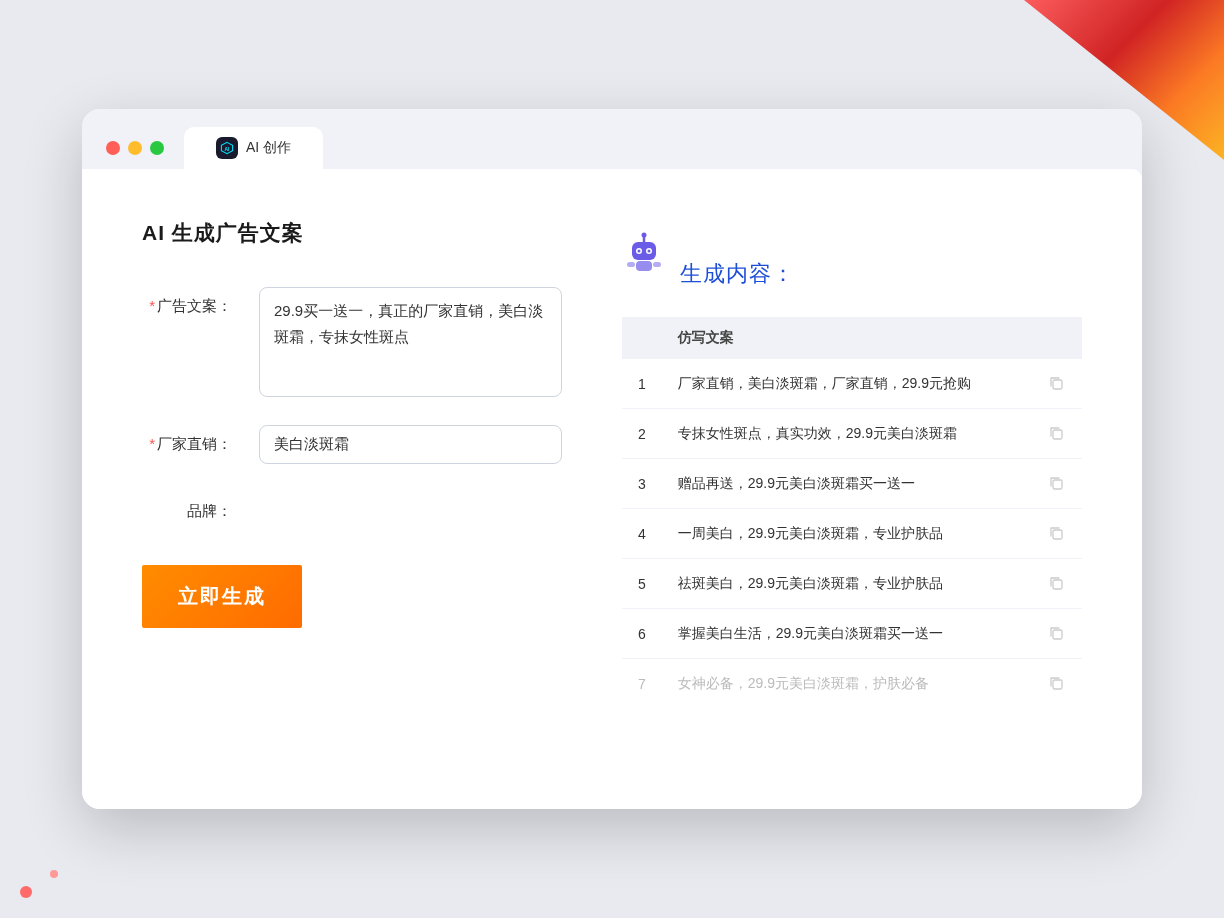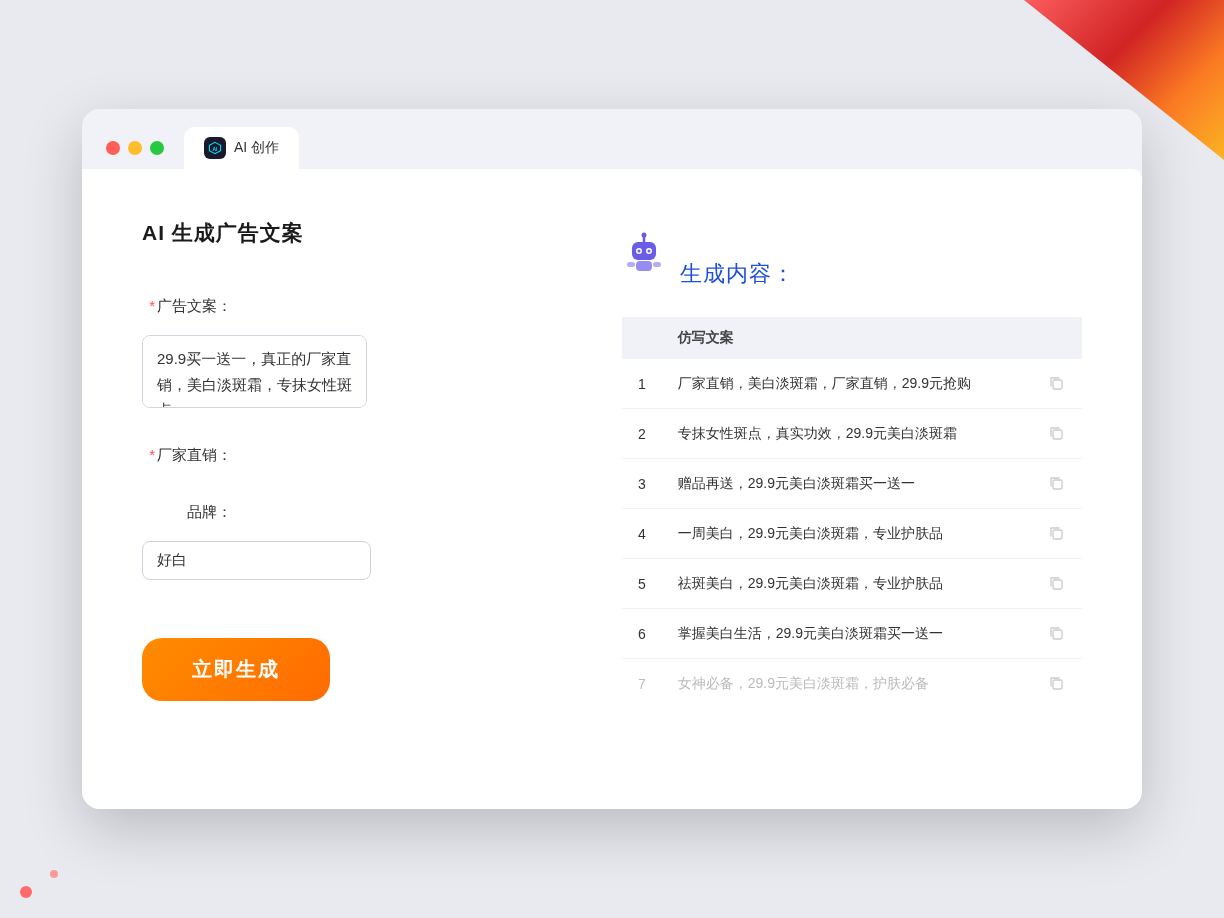--- a/index.html
+++ b/index.html
@@ -76,21 +76,21 @@
       border-radius: 50%;
       display: inline-block;
     }
     .control-close { background: #ff5f57; }
     .control-min { background: #ffbd2e; }
     .control-max { background: #28c840; }
 
     .tab {
       background: #ffffff;
       border-radius: 10px 10px 0 0;
-      padding: 10px 20px;
+      padding: 10px 32px;
       display: flex;
       align-items: center;
       gap: 8px;
       font-size: 14px;
       color: #333;
       font-weight: 500;
     }
 
     .tab-icon {
       width: 22px; height: 22px;
@@ -125,22 +125,21 @@
       font-weight: 700;
       color: #1a1a1a;
       margin-bottom: 40px;
       letter-spacing: 1px;
     }
 
     .form-group {
       display: flex;
       align-items: flex-start;
       margin-bottom: 28px;
-      gap: 19px;
-      flex-direction: column;
+      gap: 27px;
     }
 
     .form-label {
       font-size: 15px;
       color: #333;
       white-space: nowrap;
       padding-top: 10px;
       min-width: 90px;
       text-align: right;
     }
@@ -165,26 +164,26 @@
     }
     textarea.form-input {
       height: 110px;
       line-height: 1.7;
     }
 
     .generate-btn {
       background: linear-gradient(135deg, #ff8c00, #ff6b00);
       color: #fff;
       border: none;
-      border-radius: 20px;
-      padding: 18px 50px;
+      border-radius: 2px;
+      padding: 18px 36px;
       font-size: 20px;
       font-weight: 600;
       cursor: pointer;
-      margin-top: 30px;
+      margin-top: 16px;
       letter-spacing: 2px;
       transition: opacity 0.2s;
     }
 
     
     .right-panel {
       flex: 1;
     }
 
     .result-header {
@@ -299,26 +298,26 @@
           <span class="required-star">*</span><span>广告文案：</span>
         </label>
         <textarea class="form-input" style="">29.9买一送一，真正的厂家直销，美白淡斑霜，专抹女性斑点</textarea>
       </div>
 
       
       <div class="form-group">
         <label class="form-label">
           <span class="required-star">*</span><span>厂家直销：</span>
         </label>
+        <input type="text" class="form-input" value="美白淡斑霜" style="">
       </div>
 
       
       <div class="form-group">
         <label class="form-label">品牌：</label>
-        <input type="text" class="form-input" value="好白" style="">
       </div>
 
       <button class="generate-btn">立即生成</button>
     </div>
 
     <div class="right-panel">
       <div class="result-header">
 
         <svg class="robot-icon" viewBox="0 0 44 44" fill="none">
 

